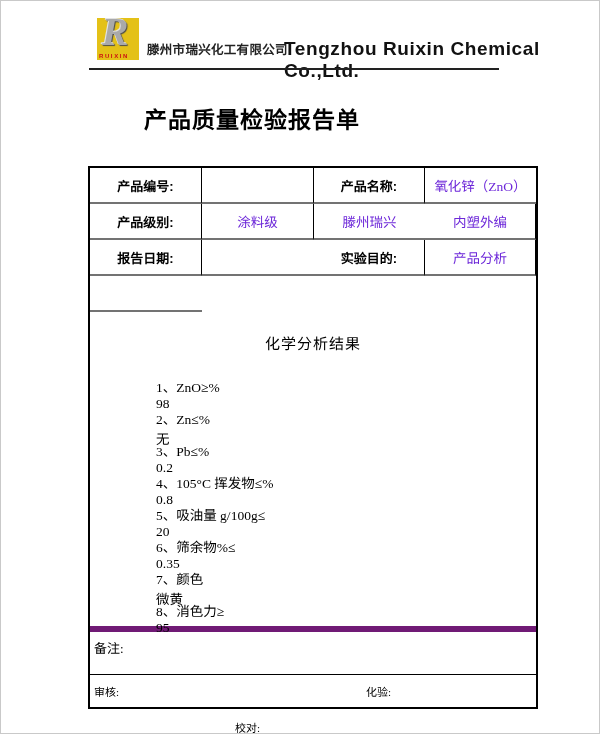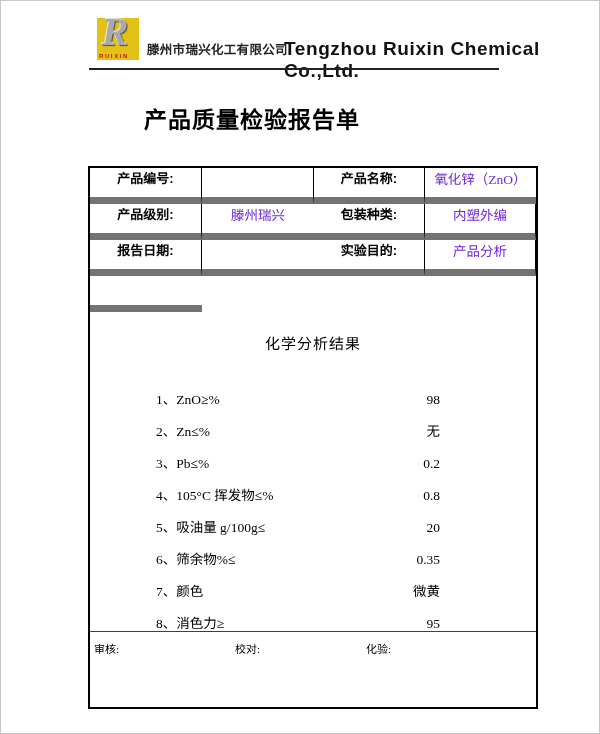--- a/index.html
+++ b/index.html
@@ -43,46 +43,46 @@
     font-size:23px; letter-spacing:1px; color:#000;
   }
 
   
   .report-table {
     position:absolute; left:87px; top:165px; width:450px; height:543px;
     border:2px solid #000; background:#fff;
   }
   .info-grid { display:grid; grid-template-columns:112px 112px 111px 111px; grid-auto-rows:36px; }
   .cell {
-    display:flex; justify-content:center;
-    border-bottom:7px solid #737373; overflow:hidden; white-space:nowrap;
+    display:flex; align-items:center; justify-content:center;
+    border-bottom:2px solid #737373; overflow:hidden; white-space:nowrap;
   }
   .cell.vline { border-right:1px solid #000; }
   .cell .lbl { font-family:"Liberation Sans", sans-serif; font-weight:700; font-size:13px; color:#000; }
   .cell .val { font-family:"Liberation Serif", serif; font-size:13.5px; color:#6d28d9; }
 
-  .analysis { position:relative; height:320px; border-bottom:1px solid #701a75; }
+  .analysis { position:relative; height:320px; border-bottom:6px solid #701a75; }
   .analysis-title {
     position:absolute; top:20px; left:0; width:100%; text-align:center;
     font-size:15px; letter-spacing:1px; color:#000;
   }
   .analysis-list { position:absolute; top:64px; left:66px; width:284px; }
   .analysis-row {
-    display:flex; justify-content:space-between; align-items:flex-end;
-    height:32px; font-size:13.5px; color:#000;
+    display:flex; justify-content:space-between; align-items:flex-start;
+    height:32px; font-size:13.5px; color:#000;flex-direction:column;
   }
   .analysis-row .item-value { text-align:right; }
 
   .remark-row { position:relative; height:43px; border-bottom:1px solid #000; }
   .remark-label { position:absolute; left:4px; top:6px; font-size:13px; color:#000; }
 
   .sign-row { position:relative; height:32px; }
   .sign-label { position:absolute; top:8px; font-size:11px; color:#000; }
   .sign-label.s0 { left:4px; }
-  .sign-label.s1 { left:145px; }
+  .sign-label.s1 { left:145px;margin-top:36px; }
   .sign-label.s2 { left:276px; }
 </style>
 </head>
 <body>
 
 <div class="page">
 
   <div class="logo">
     <div class="logo-box"></div>
     <div class="logo-r">R</div>
@@ -106,27 +106,27 @@
       <div class="cell vline">
           <span class="lbl">产品名称:</span>
         </div>
       <div class="cell">
           <span class="val">氧化锌（ZnO）</span>
         </div>
 
       <div class="cell vline">
           <span class="lbl">产品级别:</span>
         </div>
+      <div class="cell vline">
+          <span class="val">涂料级</span>
+        </div>
       <div class="cell">
           <span class="val">滕州瑞兴</span>
         </div>
 
-      <div class="cell vline">
-          <span class="lbl">包装种类:</span>
-        </div>
       <div class="cell vline">
           <span class="val">内塑外编</span>
         </div>
       <div class="cell vline">
           <span class="lbl">报告日期:</span>
         </div>
       <div class="cell">
           <span class="val"></span>
         </div>
 
@@ -172,20 +172,23 @@
           <span class="item-label">7、颜色</span>
           <span class="item-value">微黄</span>
         </div>
         <div class="analysis-row">
           <span class="item-label">8、消色力≥</span>
           <span class="item-value">95</span>
         </div>
       </div>
     </div>
 
+    <div class="remark-row">
+      <span class="remark-label">备注:</span>
+    </div>
 
     <div class="sign-row">
       <span class="sign-label s0">审核:</span>
       <span class="sign-label s1">校对:</span>
       <span class="sign-label s2">化验:</span>
     </div>
 
   </div>
 </div>
 

